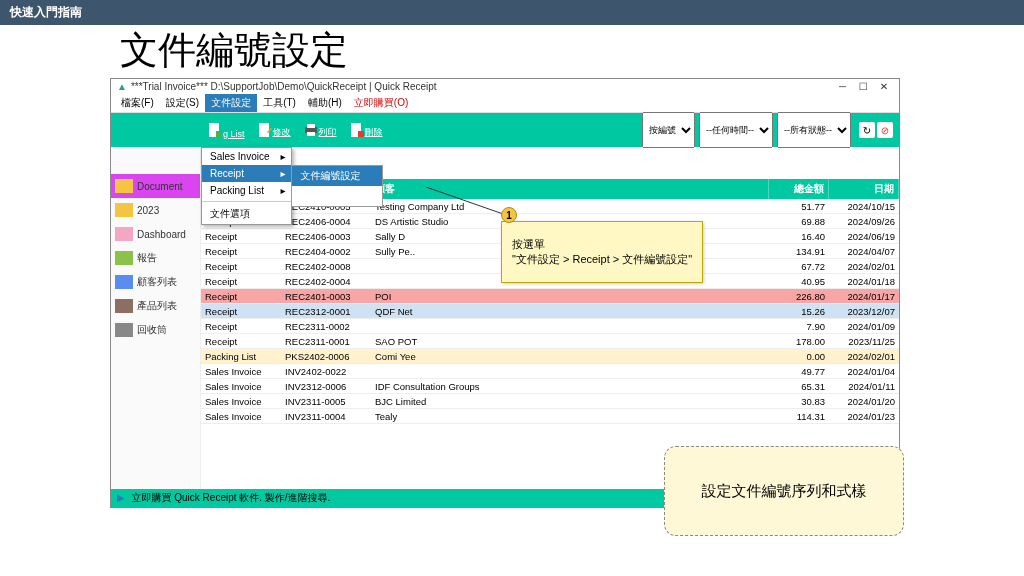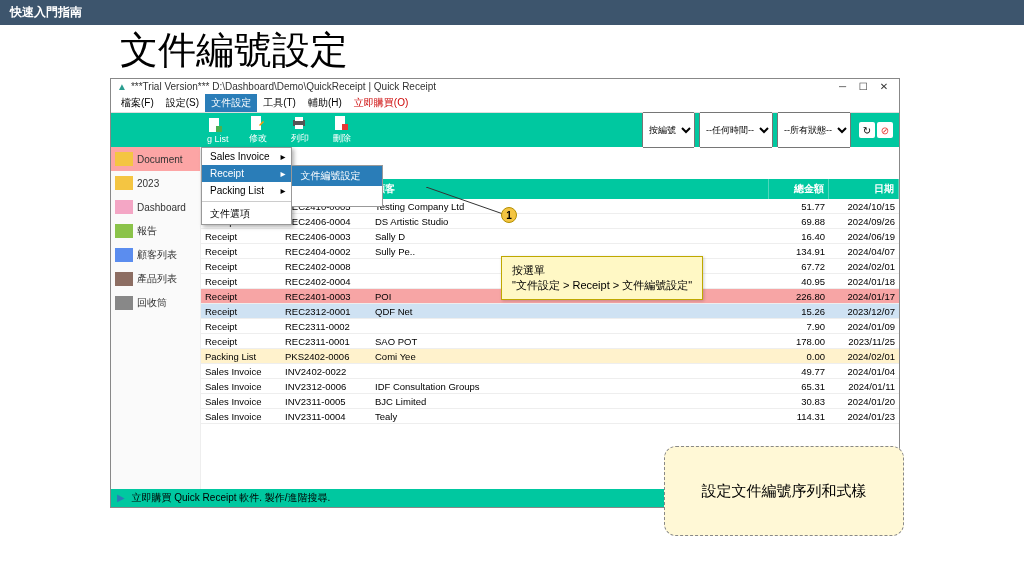--- a/index.html
+++ b/index.html
@@ -9,32 +9,32 @@
 .app-window { margin:0 110px 0 110px; border:1px solid #888; background:#fff; width:790px; position:relative; }
 .app-titlebar { display:flex; align-items:center; padding:2px 6px; font-size:10px; color:#333; }
 .app-titlebar .spacer { flex:1; }
 .win-controls span { display:inline-block; width:18px; text-align:center; cursor:default; }
 .menubar { display:flex; font-size:10px; padding:0 4px; border-bottom:1px solid #ddd; }
 .menubar div { padding:2px 6px; cursor:pointer; }
 .menubar .active { background:#2a7db8; color:#fff; }
 .menubar .red { color:#c00; }
 
 .toolbar-row { display:flex; align-items:center; background:#00c8a0; height:34px; padding:0 6px; position:relative; }
-.toolbar-btn { display:flex; flex-direction:column; align-items:flex-start; color:#fff; font-size:9px; margin-right:12px; min-width:30px; }
+.toolbar-btn { display:flex; flex-direction:row; align-items:flex-end; color:#fff; font-size:9px; margin-right:12px; min-width:30px;text-decoration:underline; }
 .toolbar-btn svg { width:16px; height:16px; margin-bottom:1px; }
 .toolbar-spacer { flex:1; }
 .toolbar-select { font-size:9px; padding:11px 2px; margin-left:4px; }
 .toolbar-icons { display:flex; align-items:center; margin-left:6px; }
 .toolbar-icons span { display:inline-flex; align-items:center; justify-content:center; width:16px; height:16px; margin-left:2px; font-size:10px; }
 .adv-search { color:#fff; font-size:9px; margin-left:6px; }
 
 .body-row { display:flex; }
 .sidebar { width:90px; background:#fafafa; border-right:1px solid #eee; }
 .side-item { display:flex; align-items:center; padding:5px 4px; font-size:10px; color:#333; cursor:pointer; }
-.side-item.sel { background:#fca5a5; }
+.side-item.sel { background:#d946ef;margin-top:27px; }
 .side-ico { width:18px; height:14px; margin-right:4px; display:inline-block; }
 .side-ico.yellow { background:#f4c542; }
 .side-ico.pink { background:#f4a6c5; }
 .side-ico.green { background:#8bc34a; }
 .side-ico.blue { background:#5b8def; }
 .side-ico.brown { background:#8d6e63; }
 .side-ico.gray { background:#888; }
 
 .main { flex:1; position:relative; min-height:360px; }
 .table-head { display:flex; background:#00c8a0; color:#fff; font-size:10px; font-weight:bold;margin-top:32px; }
@@ -51,40 +51,40 @@
 .hl-yellow { background:#fff2cc; }
 
 .dropdown-open { position:absolute; top:34px; left:90px; background:#fff; border:1px solid #999; font-size:10px; box-shadow:2px 2px 4px rgba(0,0,0,.3); z-index:10; }
 .dropdown-open .dd-item { padding:3px 22px 3px 8px; cursor:pointer; position:relative; display:block; white-space:nowrap; }
 .dropdown-open .dd-item:hover, .dropdown-open .dd-item.sel { background:#2a7db8; color:#fff; }
 .dropdown-open .arrow::after { content:"▸"; position:absolute; right:6px; }
 .dropdown-open .sep { border-top:1px solid #ccc; margin:2px 0; }
 .submenu { position:absolute; left:100%; top:0; background:#fff; border:1px solid #999; }
 .submenu .dd-item.sel2 { background:#2a7db8; color:#fff; }
 
-.callout1 { position:absolute; left:300px; top:74px; background:#fff8c5; border:1px solid #bfa800; padding:6px 10px; font-size:11px; z-index:20; box-shadow:1px 1px 3px rgba(0,0,0,.2);margin-top:35px; }
+.callout1 { position:absolute; left:300px; top:74px; background:#fff8c5; border:1px solid #bfa800; padding:15px 10px; font-size:11px; z-index:20; box-shadow:1px 1px 3px rgba(0,0,0,.2); }
 .callout1::before { content:""; }
 .callout-marker { position:absolute; left:300px; top:60px; width:16px; height:16px; background:#f4c542; border-radius:50%; color:#000; font-weight:bold; font-size:10px; display:flex; align-items:center; justify-content:center; z-index:21; border:1px solid #b38f00;}
 .callout-line { position:absolute; left:225px; top:40px; width:80px; height:30px; z-index:19; }
 
 .big-dash { position:absolute; right:120px; bottom:40px; width:240px; height:90px; border:1.5px dashed #888; border-radius:12px; background:#fff8d6; display:flex; align-items:center; justify-content:center; font-size:15px; }
 
 .statusbar { position:absolute; left:0; right:0; bottom:0; background:#00c8a0; color:#000; font-size:10px; padding:2px 6px; }
 .statusbar .play { color:#2a7db8; margin-right:4px; }
 </style>
 </head>
 <body>
 
 <div class="page-header">快速入門指南</div>
 <div class="title-big">文件編號設定</div>
 
 <div class="app-window">
   <div class="app-titlebar">
     <span style="color:#2a9d8f;margin-right:4px;">▲</span>
-    <span>***Trial Version*** D:\Dashboard\Demo\QuickReceipt | Quick Receipt</span>
+    <span>***Trial Invoice*** D:\SupportJob\Demo\QuickReceipt | Quick Receipt</span>
     <span class="spacer"></span>
     <div class="win-controls">
       <span>─</span>
       <span>☐</span>
       <span>✕</span>
     </div>
   </div>
 
   <div class="menubar">
     <div>檔案(F)</div>

